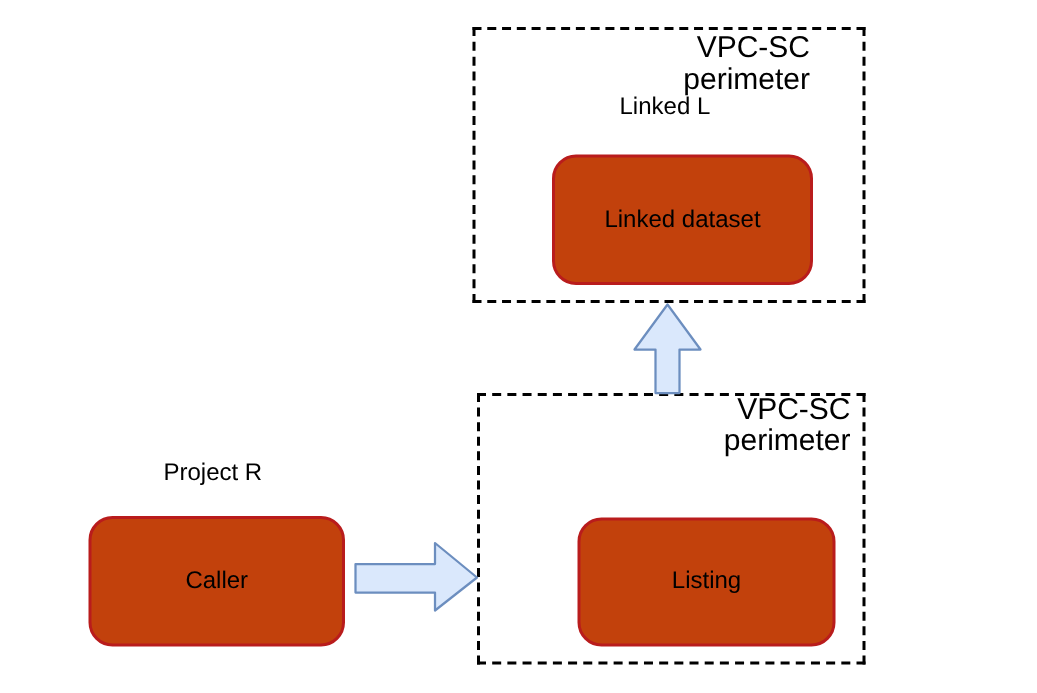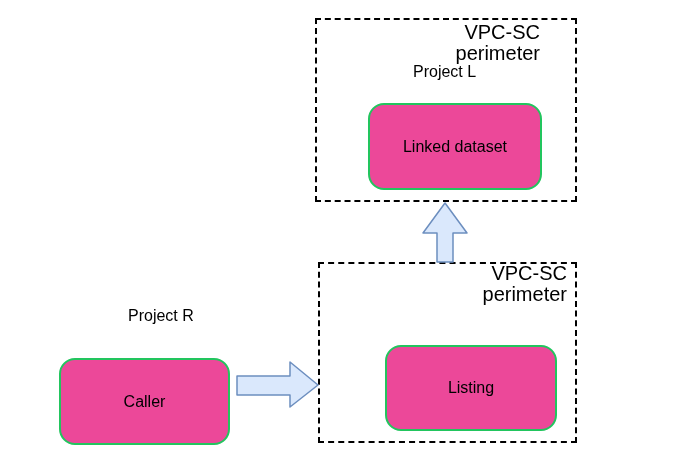--- a/index.html
+++ b/index.html
@@ -50,26 +50,26 @@
     top: -1px;
   }
   .project-label {
     position: absolute;
     font-size: 16px;
     line-height: 21px;
     white-space: nowrap;
   }
   .project-l { left: 96px; top: 41px; }
   .project-e { left: 98px; top: 42px; }
-  .project-r { left: 128px; top: 305px; }
+  .project-r { left: 109px; top: 305px; }
   .node {
     position: absolute;
-    border: 2px solid #22c55e;
+    border: 2px solid #b91c1c;
     border-radius: 16px;
-    background: #ec4899;
+    background: #c2410c;
     box-sizing: border-box;
     display: flex;
     align-items: center;
     justify-content: center;
     font-size: 16px;
     text-align: center;
   }
   .node-linked-dataset {
     left: 51px;
     top: 83px;
@@ -77,21 +77,21 @@
     height: 87px;
   }
   .node-listing {
     left: 65px;
     top: 81px;
     width: 172px;
     height: 86px;
   }
   .node-caller {
     left: 59px;
-    top: 358px;
+    top: 344px;
     width: 171px;
     height: 87px;
   }
   .arrow {
     position: absolute;
     overflow: visible;
   }
   .arrow-right {
     left: 236px;
     top: 360px;
@@ -104,21 +104,21 @@
 </head>
 <body>
 
 <div class="canvas">
 
   <div class="perimeter perimeter-top">
     <div class="perimeter-label">
       <div>VPC-SC</div>
       <div>perimeter</div>
     </div>
-    <div class="project-label project-l">Project L</div>
+    <div class="project-label project-l">Linked L</div>
     <div class="node node-linked-dataset">
       <span>Linked dataset</span>
     </div>
   </div>
 
   <div class="perimeter perimeter-bottom">
     <div class="perimeter-label">
       <div>VPC-SC</div>
       <div>perimeter</div>
     </div>

